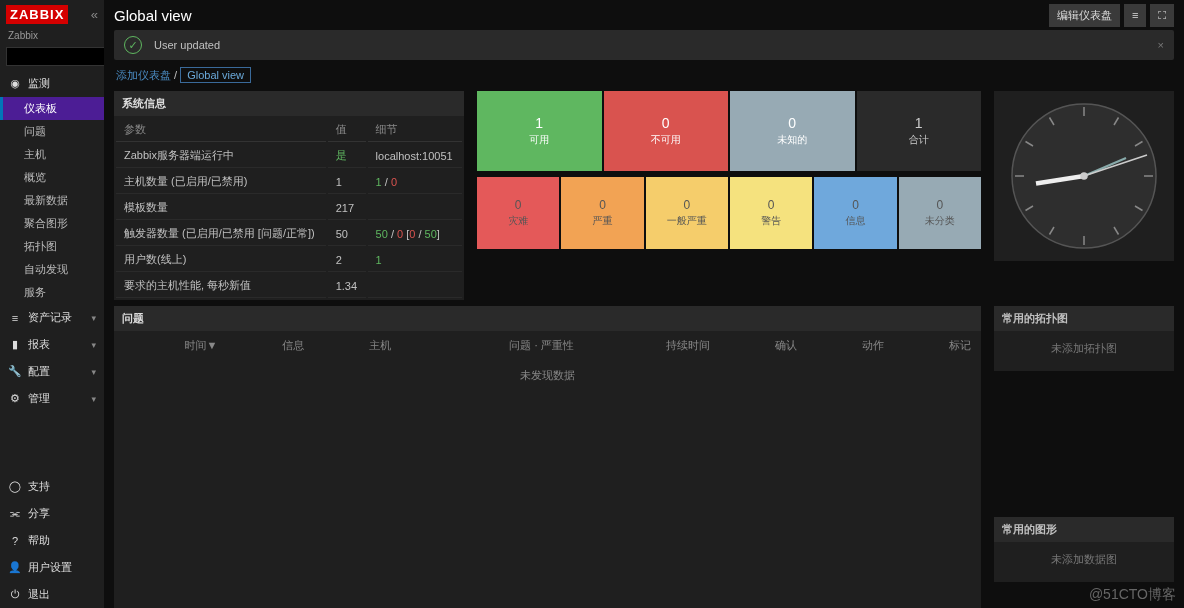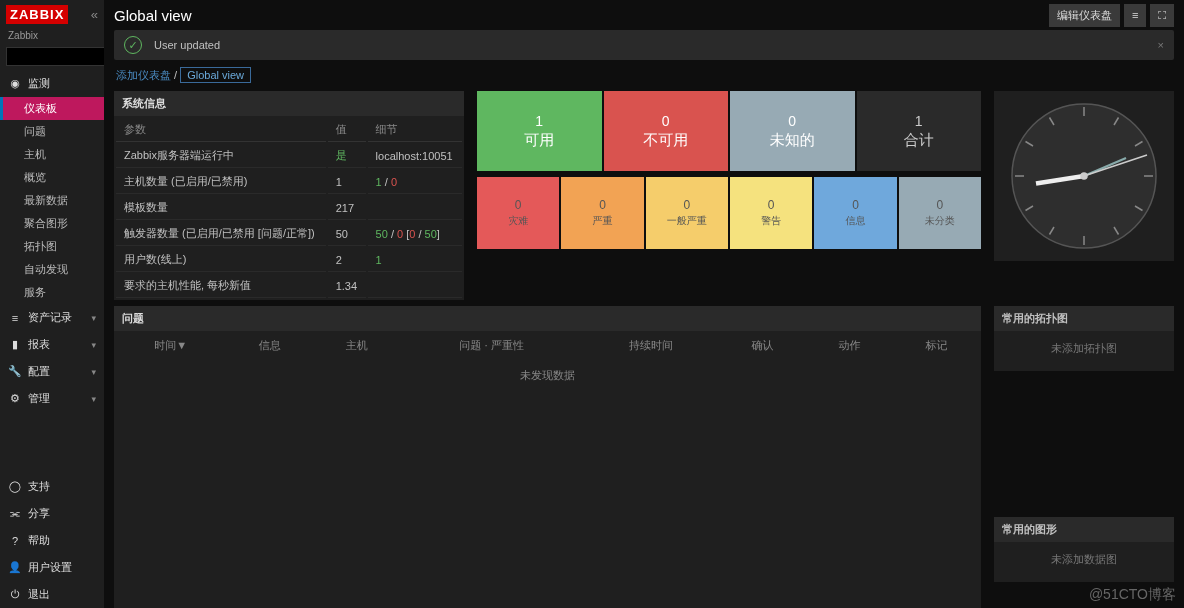--- a/index.html
+++ b/index.html
@@ -9,21 +9,21 @@
 .logo { background: #d40000; color: #fff; font-weight: bold; font-size: 13px; padding: 2px 4px; letter-spacing: 1px; }
 .collapse-btn { margin-left: auto; color: #888; font-size: 13px; cursor: pointer; }
 .server-name { padding: 2px 8px; color: #999; font-size: 10px; }
 .search-row { padding: 4px 6px; display: flex; }
 .search-row input { flex: 1; background: #000; border: 1px solid #333; color: #ccc; padding: 2px 4px; font-size: 11px; }
 .search-row .sicon { background: #000; border: 1px solid #333; border-left: none; padding: 2px 5px; color: #aaa; cursor: pointer; }
 .nav-section { display: flex; align-items: center; padding: 6px 8px; color: #ddd; cursor: pointer; position: relative; }
 .nav-section .icon { width: 14px; text-align: center; margin-right: 6px; }
 .nav-section .chev { margin-left: auto; font-size: 9px; color: #888; }
 .nav-sub { padding: 4px 8px 4px 24px; color: #bbb; cursor: pointer; }
-.nav-sub.active { background: #be185d; color: #fff; border-left: 3px solid #0275b8; padding-left: 21px; }
+.nav-sub.active { background: #4c1d95; color: #fff; border-left: 3px solid #0275b8; padding-left: 21px; }
 .nav-bottom { margin-top: auto; }
 .main { flex: 1; display: flex; flex-direction: column; background: #0e0e0e; }
 .topbar { height: 30px; display: flex; align-items: center; padding: 0 10px; }
 .topbar h1 { color: #fff; font-size: 15px; font-weight: normal; }
 .topbar .right { margin-left: auto; display: flex; gap: 4px; }
 .btn-grey { background: #3a3a3a; color: #ddd; padding: 4px 8px; border: none; cursor: pointer; font-size: 11px; }
 .msgbar { background: #2a2a2a; margin: 0 10px; display: flex; align-items: center; padding: 6px 10px; border-radius: 2px; }
 .msgbar .check { width: 18px; height: 18px; border-radius: 50%; border: 1.5px solid #5fb760; color: #5fb760; display: flex; align-items: center; justify-content: center; margin-right: 12px; font-size: 11px; }
 .msgbar .close { margin-left: auto; color: #777; cursor: pointer; }
 .breadcrumb { padding: 8px 12px; font-size: 11px; }
@@ -34,29 +34,29 @@
 .col2 { flex: 1; }
 .col3 { width: 180px; }
 .panel { background: #1f1f1f; margin-bottom: 6px; }
 .panel-h { background: #2a2a2a; padding: 5px 8px; color: #ddd; font-weight: bold; font-size: 11px; }
 .sys-table { width: 100%; font-size: 11px; }
 .sys-table th { text-align: left; padding: 4px 8px; color: #888; font-weight: normal; border-bottom: 1px solid #333; }
 .sys-table td { padding: 4px 8px; border-bottom: 1px solid #2a2a2a; }
 .status-row { display: flex; gap: 2px; margin-bottom: 6px; }
 .status-card { flex: 1; display: flex; flex-direction: column; align-items: center; justify-content: center; height: 80px; color: #333; }
 .status-card .num { font-size: 14px; }
-.status-card .lab { font-size: 15px; margin-top: 2px; }
+.status-card .lab { font-size: 10px; margin-top: 2px; }
 .sev-row { display: flex; gap: 2px; }
 .sev-card { flex: 1; height: 72px; display: flex; flex-direction: column; align-items: center; justify-content: center; color: #555; }
 .sev-card .num { font-size: 12px; }
 .sev-card .lab { font-size: 10px; margin-top: 2px; }
 .clock-panel { background: #1f1f1f; height: 170px; display: flex; align-items: center; justify-content: center; }
 .clock-svg { width: 150px; height: 150px; }
 .prob-table { width: 100%; font-size: 11px; }
-.prob-table th { padding: 5px 8px; color: #888; font-weight: normal; text-align: center; }
+.prob-table th { padding: 5px 8px; color: #888; font-weight: normal; text-align: right; }
 .prob-empty { text-align: center; padding: 8px; color: #888; }
 .small-panel { background: #1f1f1f; margin-bottom: 6px; }
 .small-panel-h { background: #2a2a2a; padding: 5px 8px; font-weight: bold; }
 .small-panel-body { padding: 10px; text-align: center; color: #777; min-height: 40px; }
 .g { color: #5fb760; } .r { color: #d9534f; } .gr { color: #888; }
 .bg-green { background: #5fb760; color:#fff; } .bg-red { background: #d9534f; color:#fff; } .bg-grey { background: #97aab4; color:#fff; } .bg-dark { background: #2a2a2a; color:#ccc; }
 .bg-red2 { background: #e45959; } .bg-orange { background: #f2a354; } .bg-yellow { background: #f5cd6b; } .bg-yellow2 { background: #f5e27e; } .bg-blue { background: #6fa8dc; } .bg-grey2 { background: #97aab4; }
 .watermark { position: fixed; bottom: 4px; right: 8px; color: #666; font-size: 14px; }
 .big-problems { flex: 1; }
 </style>

